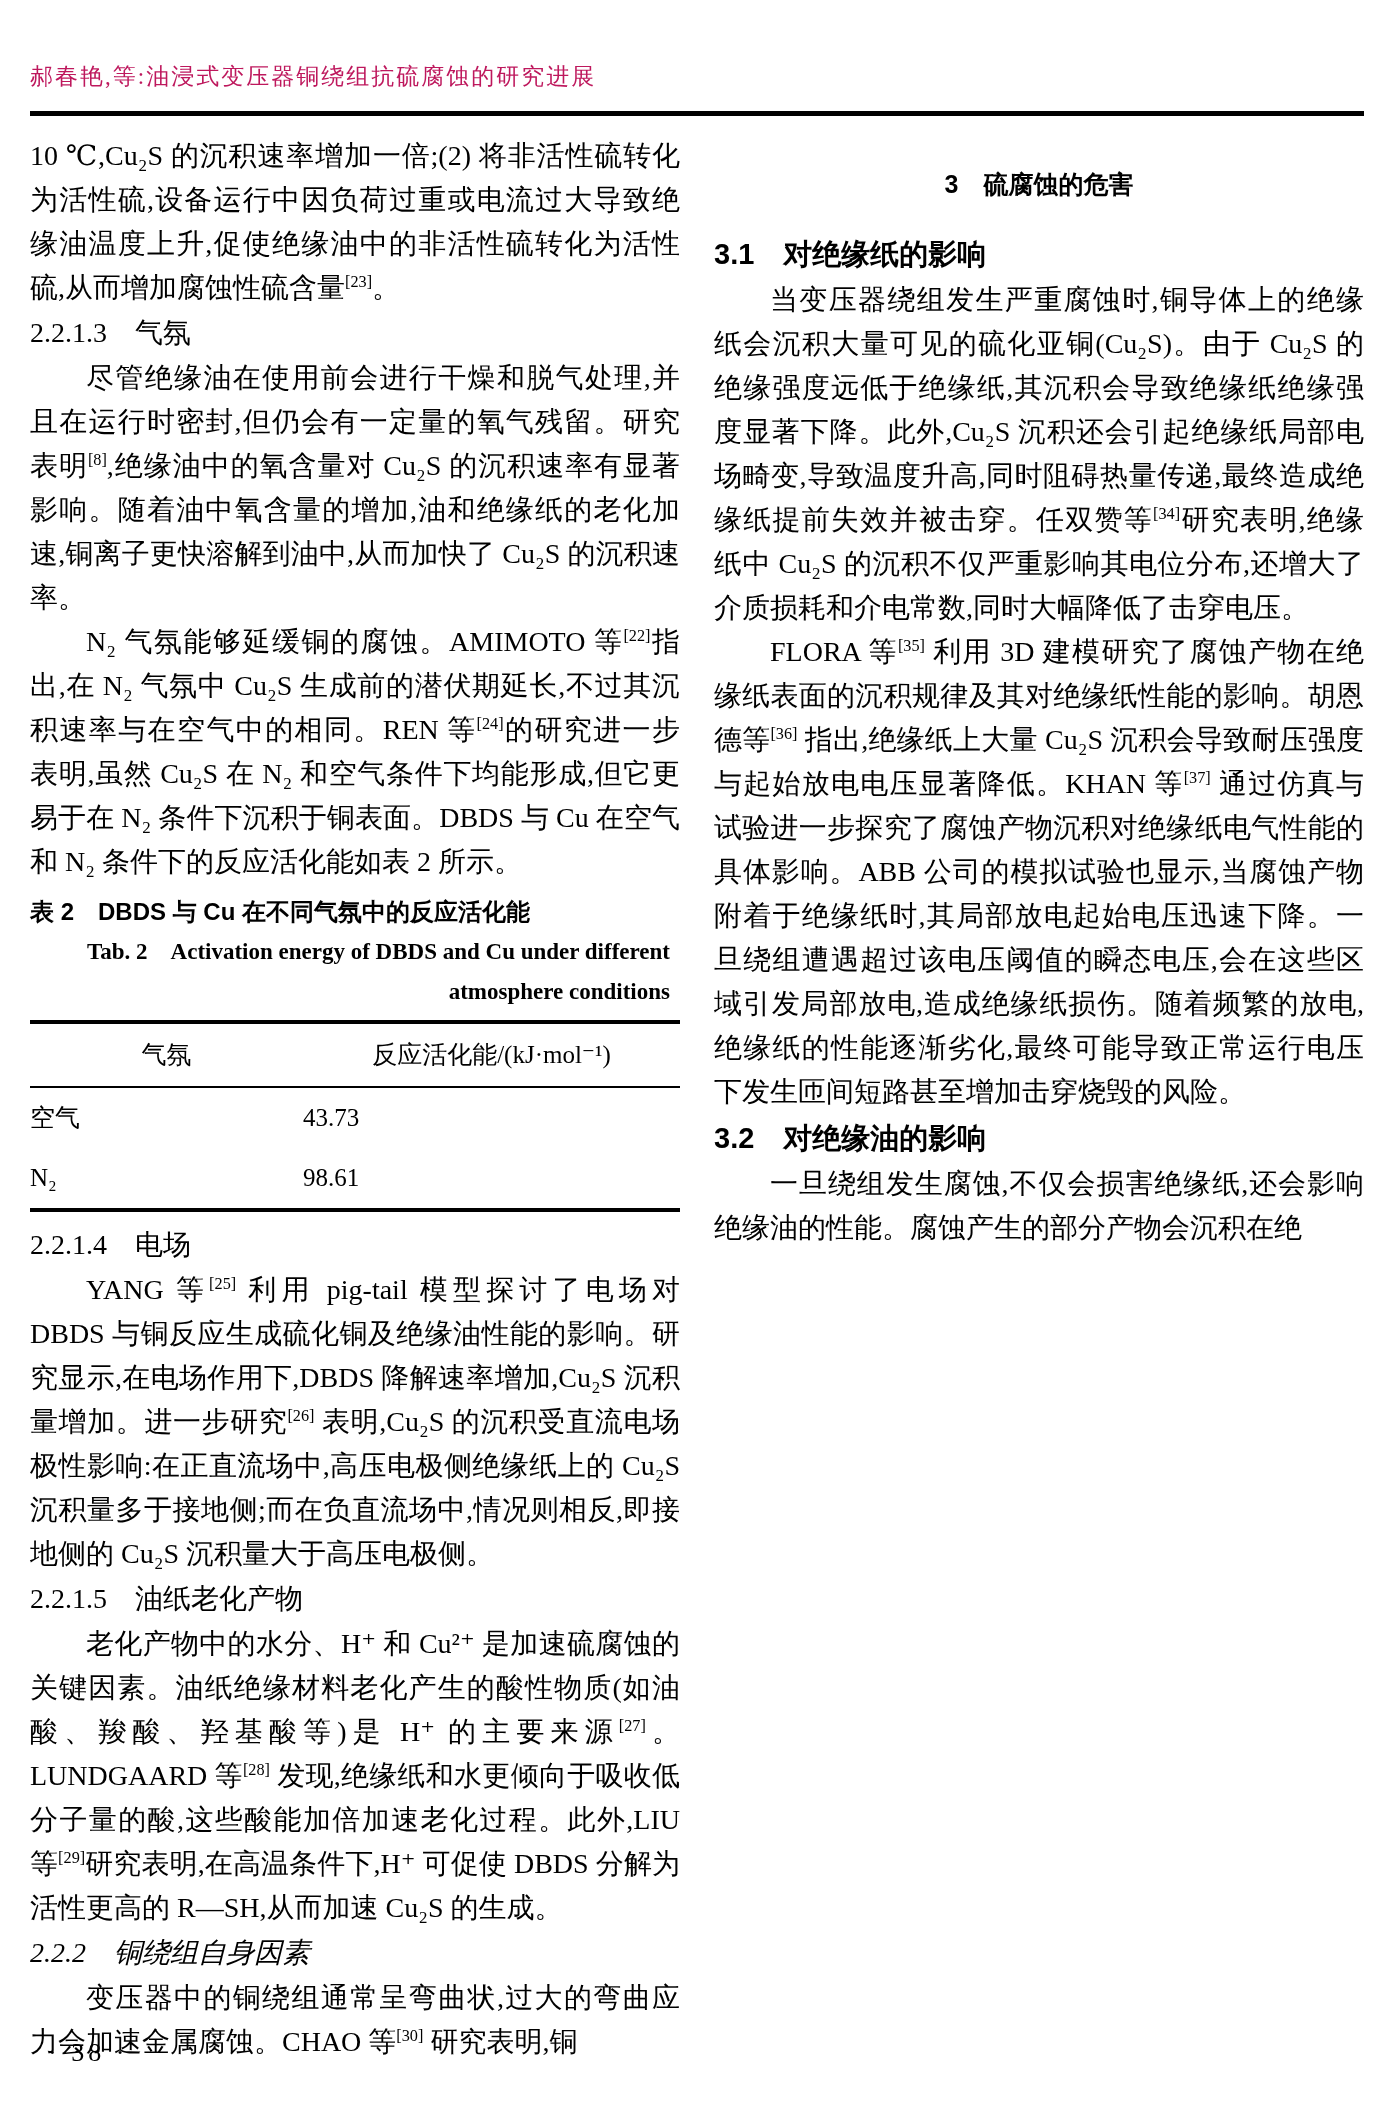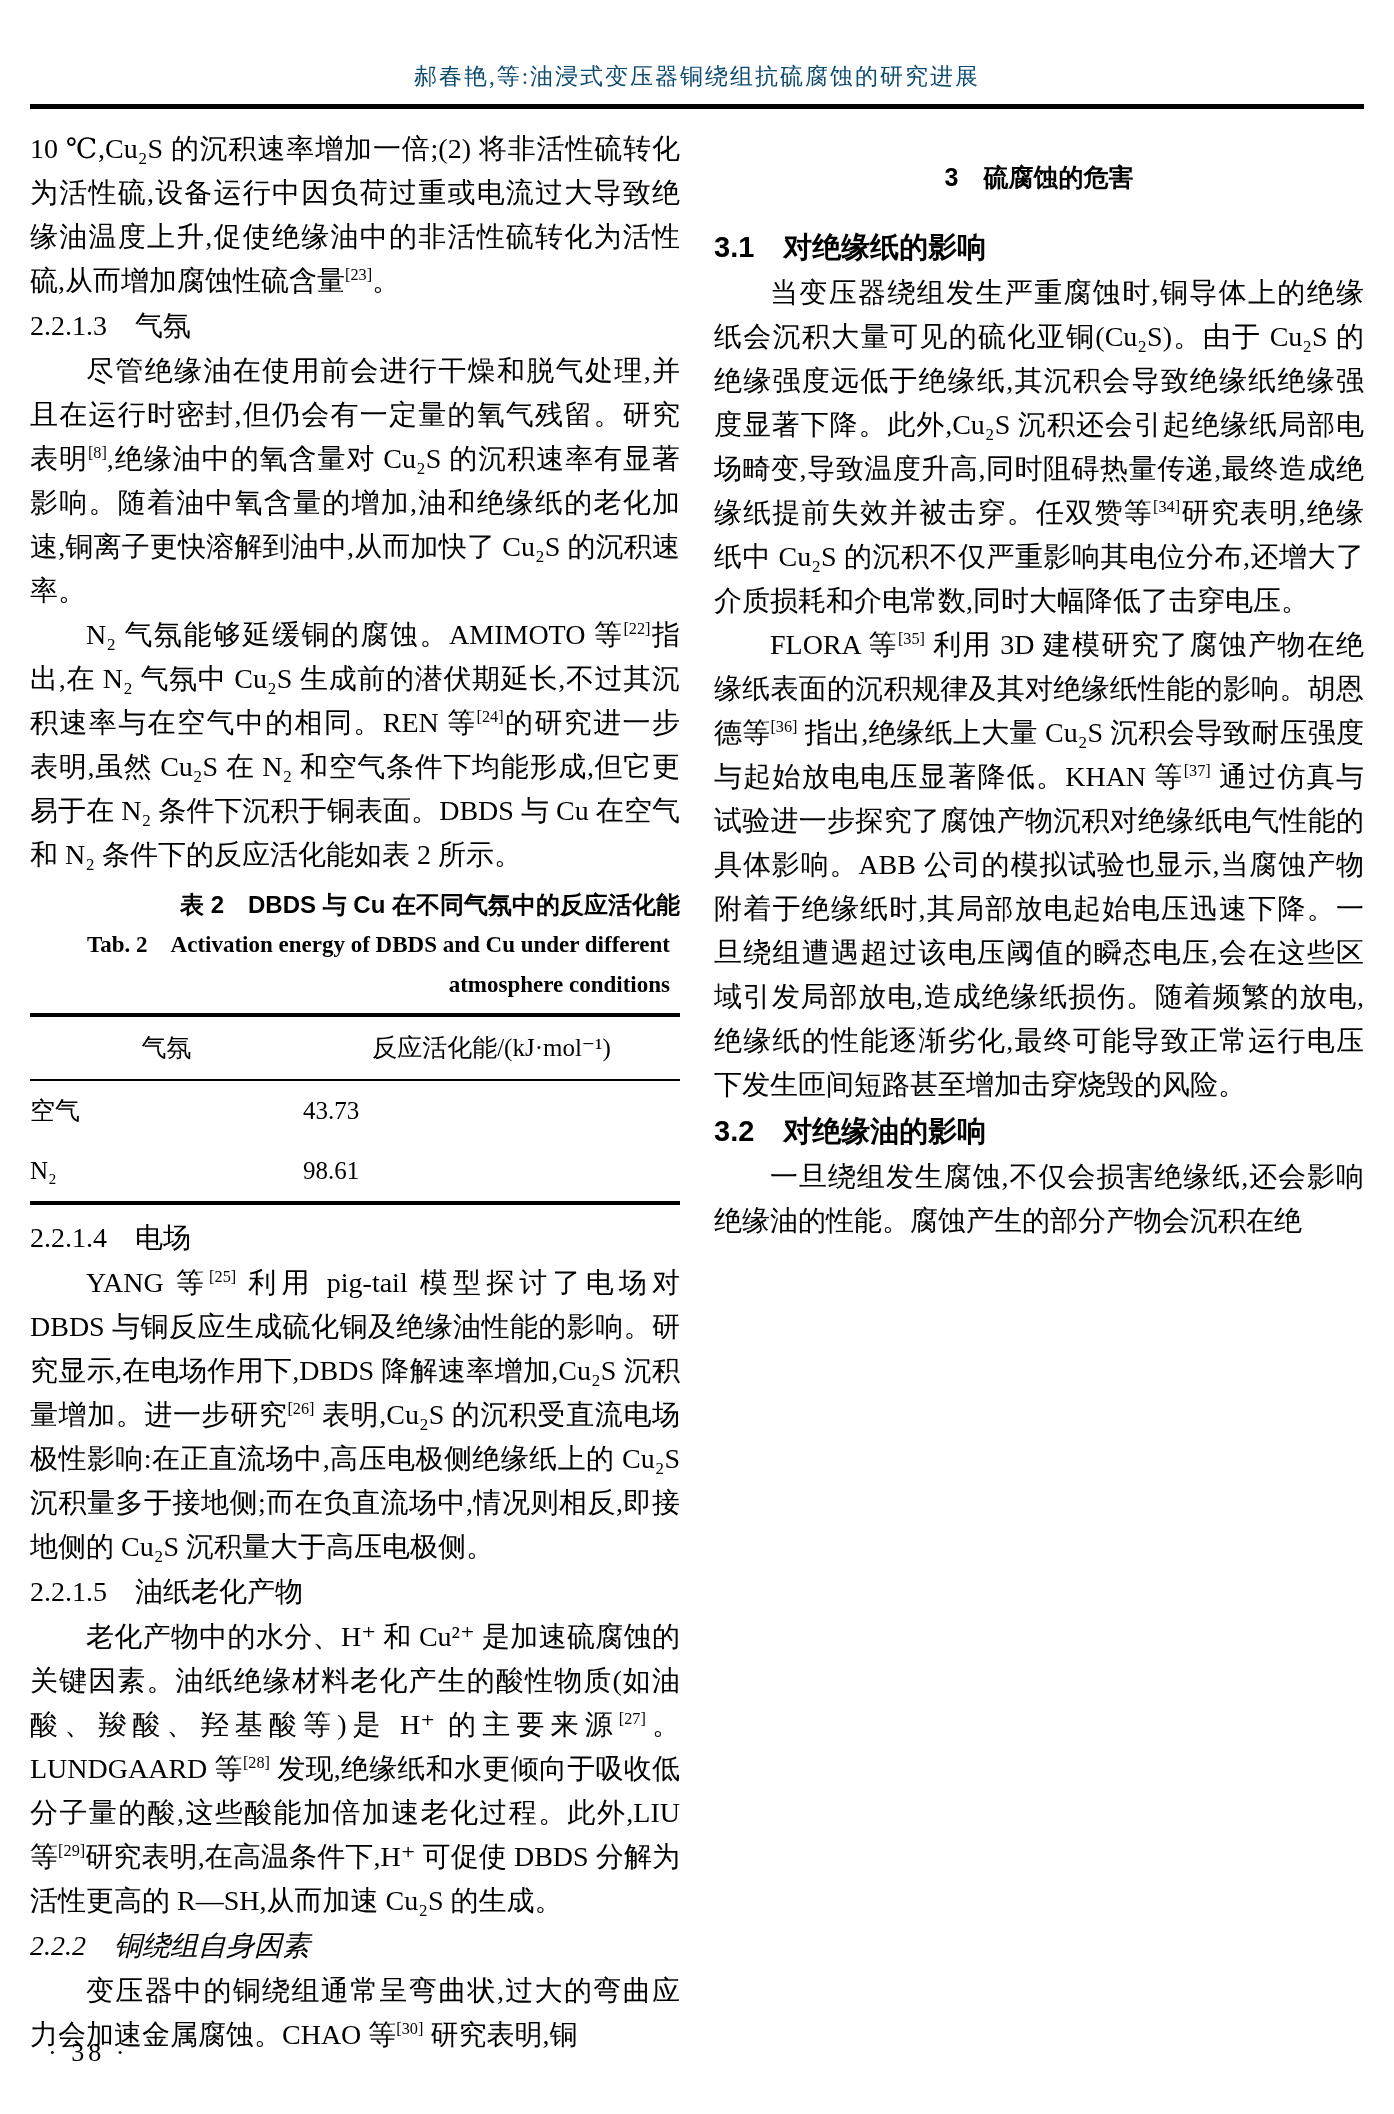--- a/index.html
+++ b/index.html
@@ -4,42 +4,42 @@
 <style>
   html, body { margin: 0; padding: 0; }
   body {
     width: 1394px; height: 2114px;
     background: #ffffff; color: #000;
     font-family: "Liberation Serif", "DejaVu Serif", serif;
     position: relative; overflow: hidden;
   }
   .page { padding: 60px 30px 0 30px; box-sizing: border-box; }
   .running-title {
-    text-align: center; font-size: 23px; line-height: 34px;
-    letter-spacing: 2px; margin-bottom: 10px; color: #0c4a6e;
+    font-size: 23px; line-height: 34px;
+    letter-spacing: 2px; margin-bottom: 17px; color: #be185d;
   }
   .header-rule { height: 5px; background: #000; margin-bottom: 18px; }
   .columns { display: flex; gap: 34px; }
   .col { width: 650px; font-size: 28px; line-height: 44px; text-align: justify; }
   .col p { margin: 0; text-indent: 2em; }
   .col p.cont { text-indent: 0; }
   sup { font-size: 0.58em; line-height: 0; vertical-align: super; }
   .h4 { font-size: 28px; line-height: 46px; }
   .h4.kai { font-style: italic; }
   .h2 {
     font-family: "Liberation Sans", "DejaVu Sans", sans-serif;
     font-weight: bold; font-size: 25px; line-height: 48px;
     margin: 26px 0 22px 0; text-align: center;
   }
   .h3 {
     font-family: "Liberation Sans", "DejaVu Sans", sans-serif;
     font-weight: bold; font-size: 29px; line-height: 48px; text-align: left;
   }
   .cap-zh {
-    text-align: right; font-family: "Liberation Sans", "DejaVu Sans", sans-serif;
+    text-align: left; font-family: "Liberation Sans", "DejaVu Sans", sans-serif;
     font-weight: bold; font-size: 24px; line-height: 40px; margin-top: 8px;
   }
   .cap-en {
     text-align: right; font-weight: bold; font-size: 23px; line-height: 40px;
     margin: 0 10px;
   }
   table.data-table {
     width: 100%; border-collapse: collapse; margin: 8px 0 10px 0;
     border-top: 4px solid #000; border-bottom: 4px solid #000;
     font-size: 25px;

